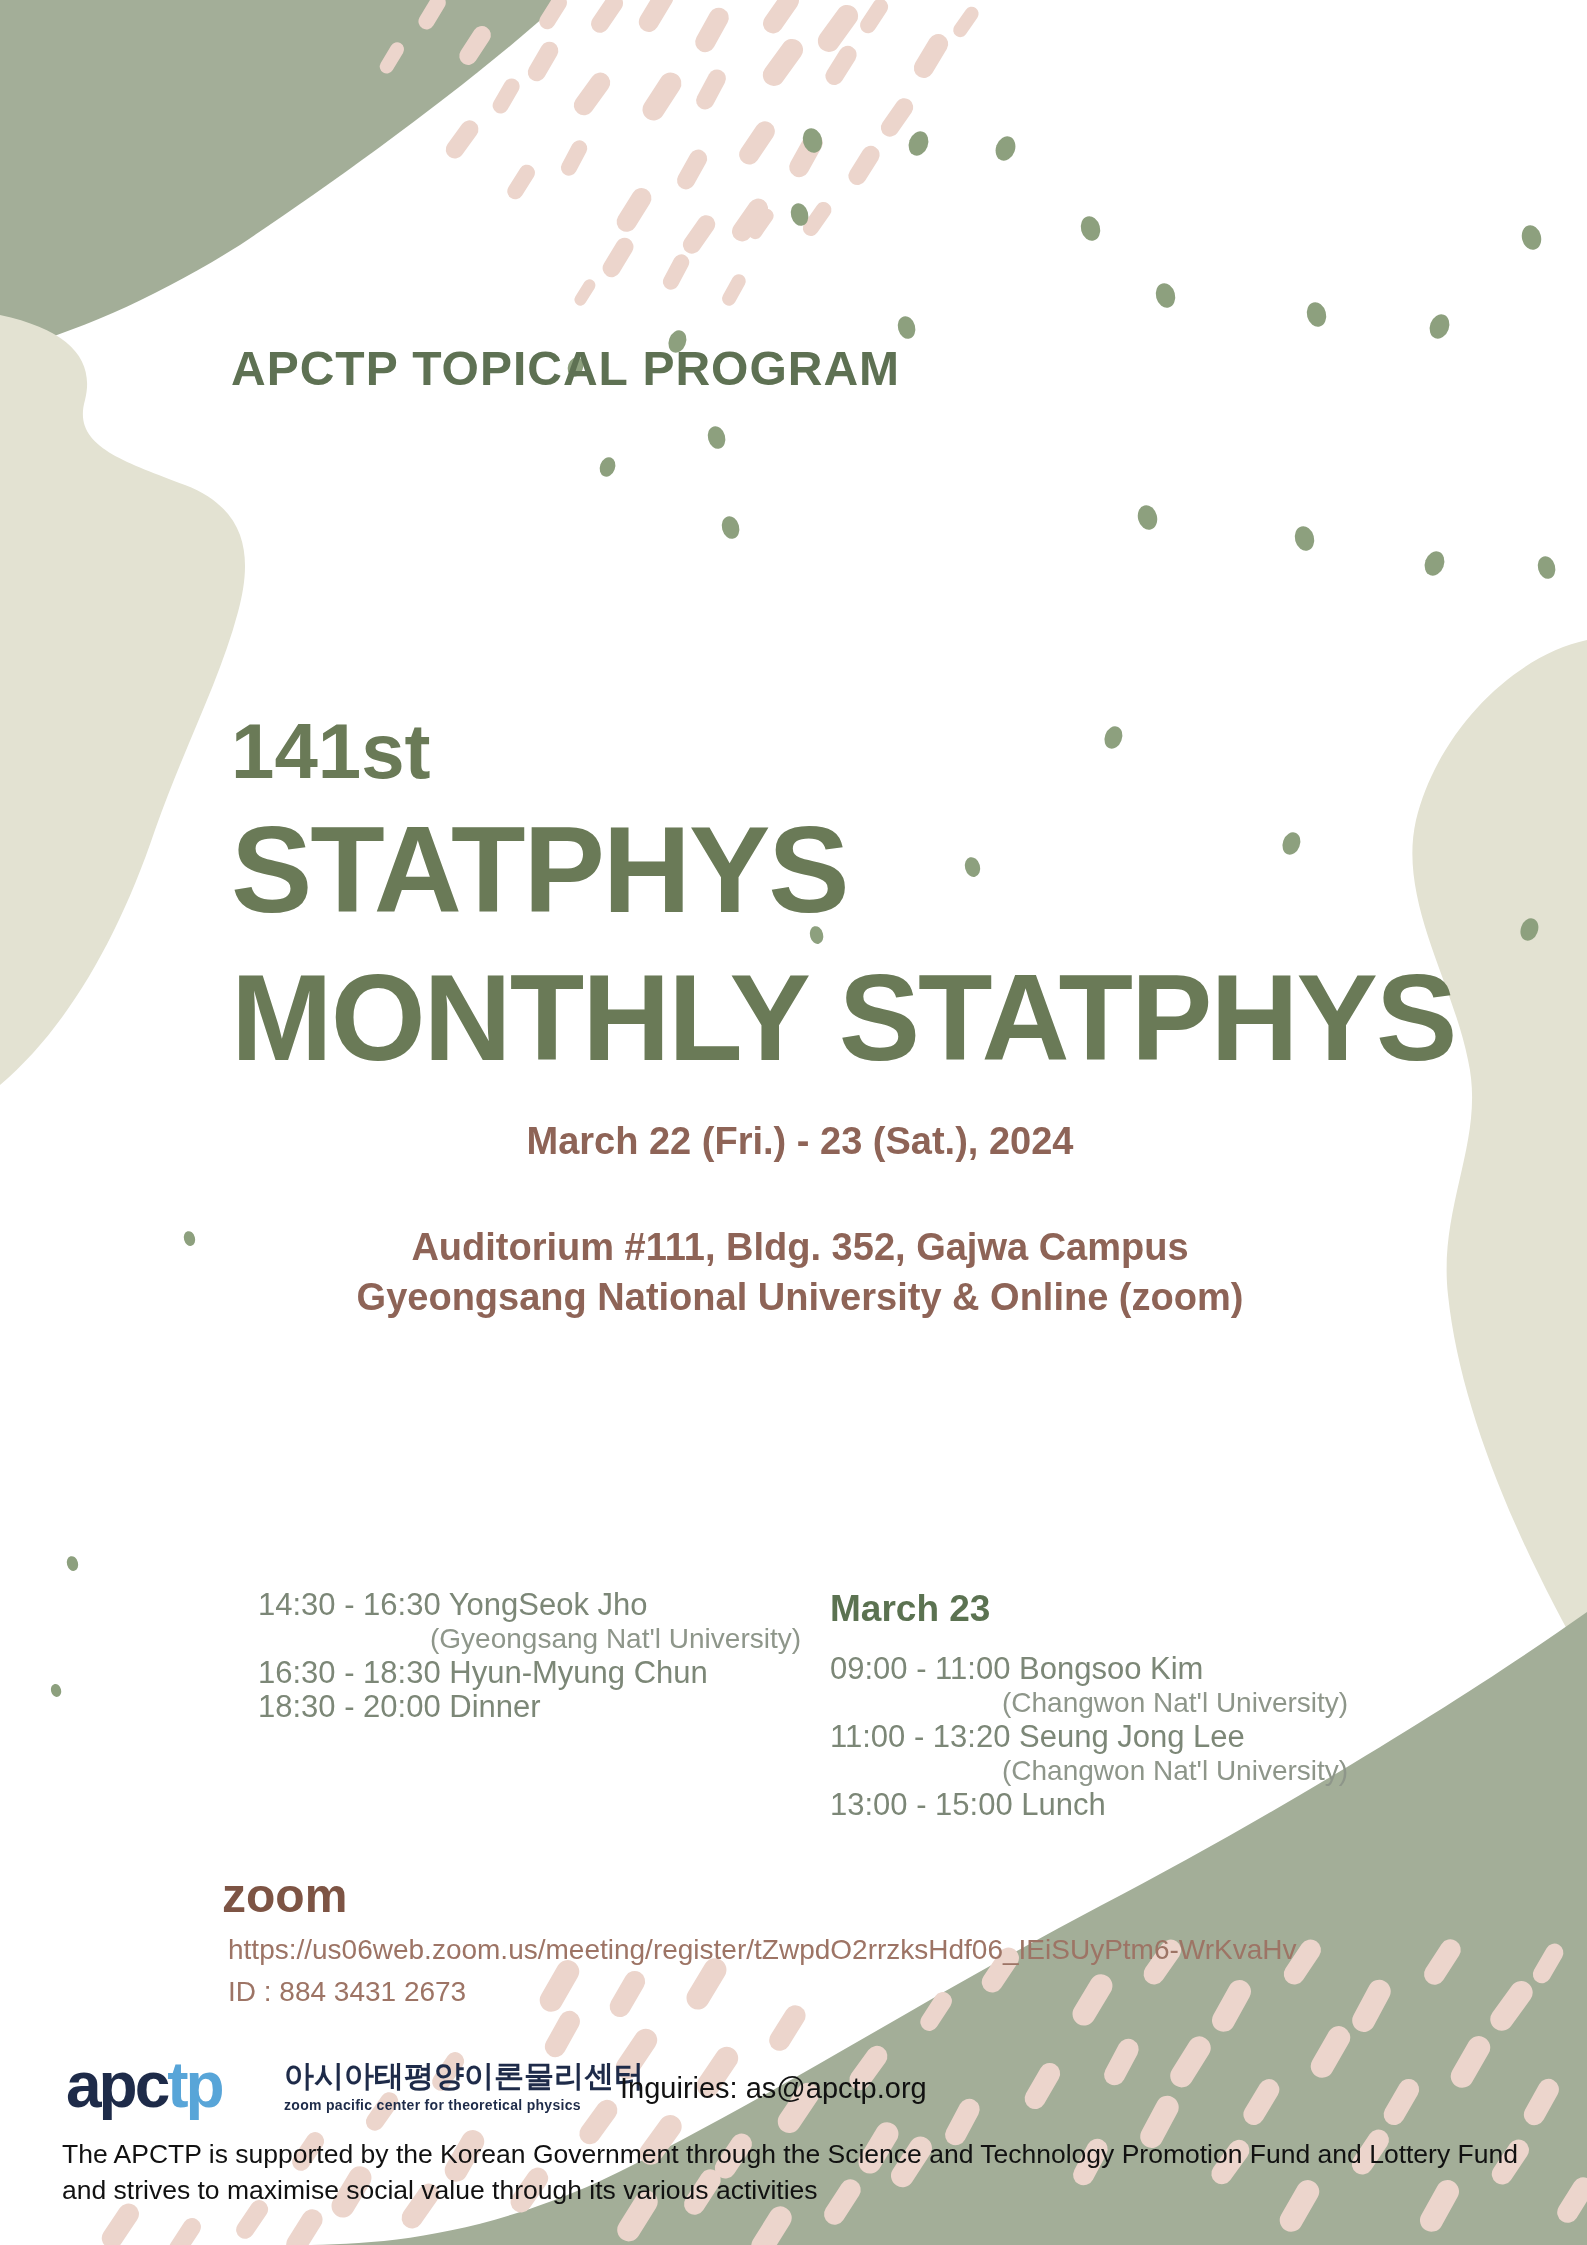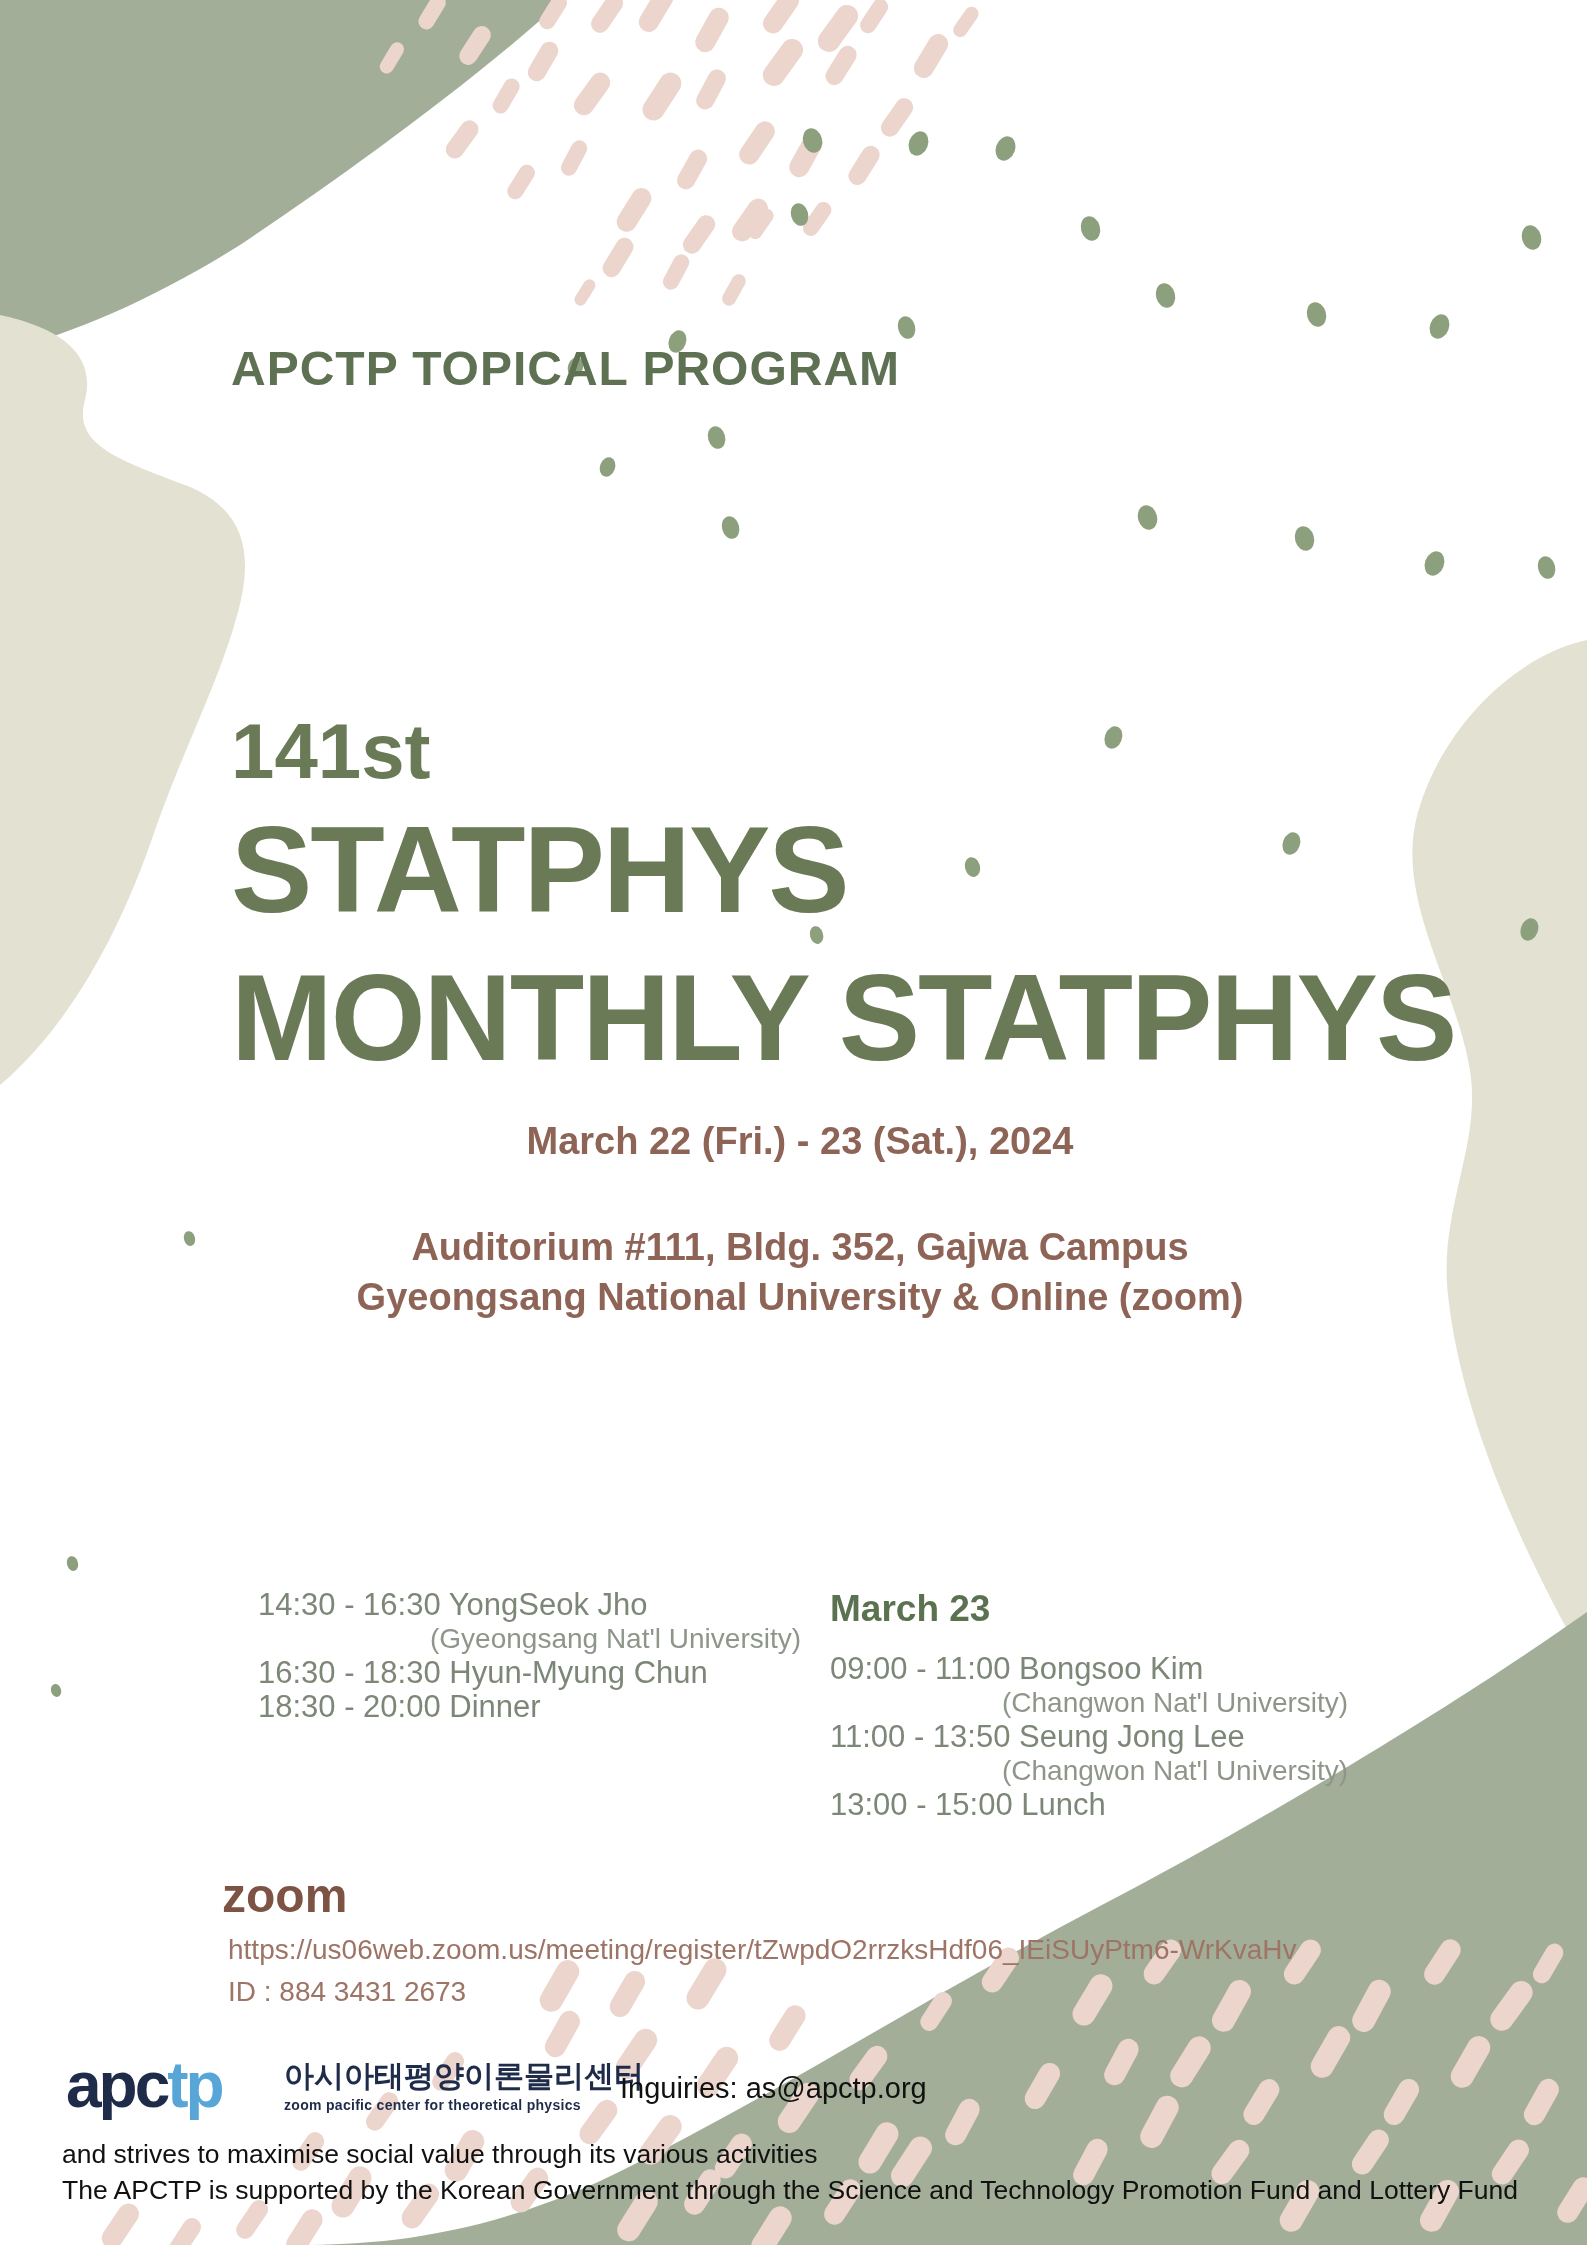--- a/index.html
+++ b/index.html
@@ -204,37 +204,37 @@
   </div>
 
   <div class="sched-col col2">
     <div class="sched-heading">March 23</div>
     <div class="sched-line">
       <span>09:00 - 11:00</span>
       <span>Bongsoo Kim</span>
     </div>
     <div class="sched-aff">(Changwon Nat'l University)</div>
     <div class="sched-line">
-      <span>11:00 - 13:50</span>
+      <span>11:00 - 13:20</span>
       <span>Seung Jong Lee</span>
     </div>
     <div class="sched-aff">(Changwon Nat'l University)</div>
     <div class="sched-line">
       <span>13:00 - 15:00</span>
       <span>Lunch</span>
     </div>
   </div>
 
   <div class="txt zoom-heading">zoom</div>
   <div class="txt zoom-url">https://us06web.zoom.us/meeting/register/tZwpdO2rrzksHdf06_IEiSUyPtm6-WrKvaHv</div>
   <div class="txt zoom-id">ID : 884 3431 2673</div>
 
   <div class="txt logo-word"><span class="logo-apc">apc</span><span class="logo-tp">tp</span></div>
   <div class="txt logo-kr">아시아태평양이론물리센터</div>
   <div class="txt logo-en">zoom pacific center for theoretical physics</div>
   <div class="txt inquiries">Inguiries: as@apctp.org</div>
 
   <div class="support">
+    <div>The APCTP is supported by the Korean Government through the Science and Technology Promotion Fund and Lottery Fund</div>
     <div>and strives to maximise social value through its various activities</div>
-    <div>The APCTP is supported by the Korean Government through the Science and Technology Promotion Fund and Lottery Fund</div>
   </div>
 
 </div>
 
 </body></html>

